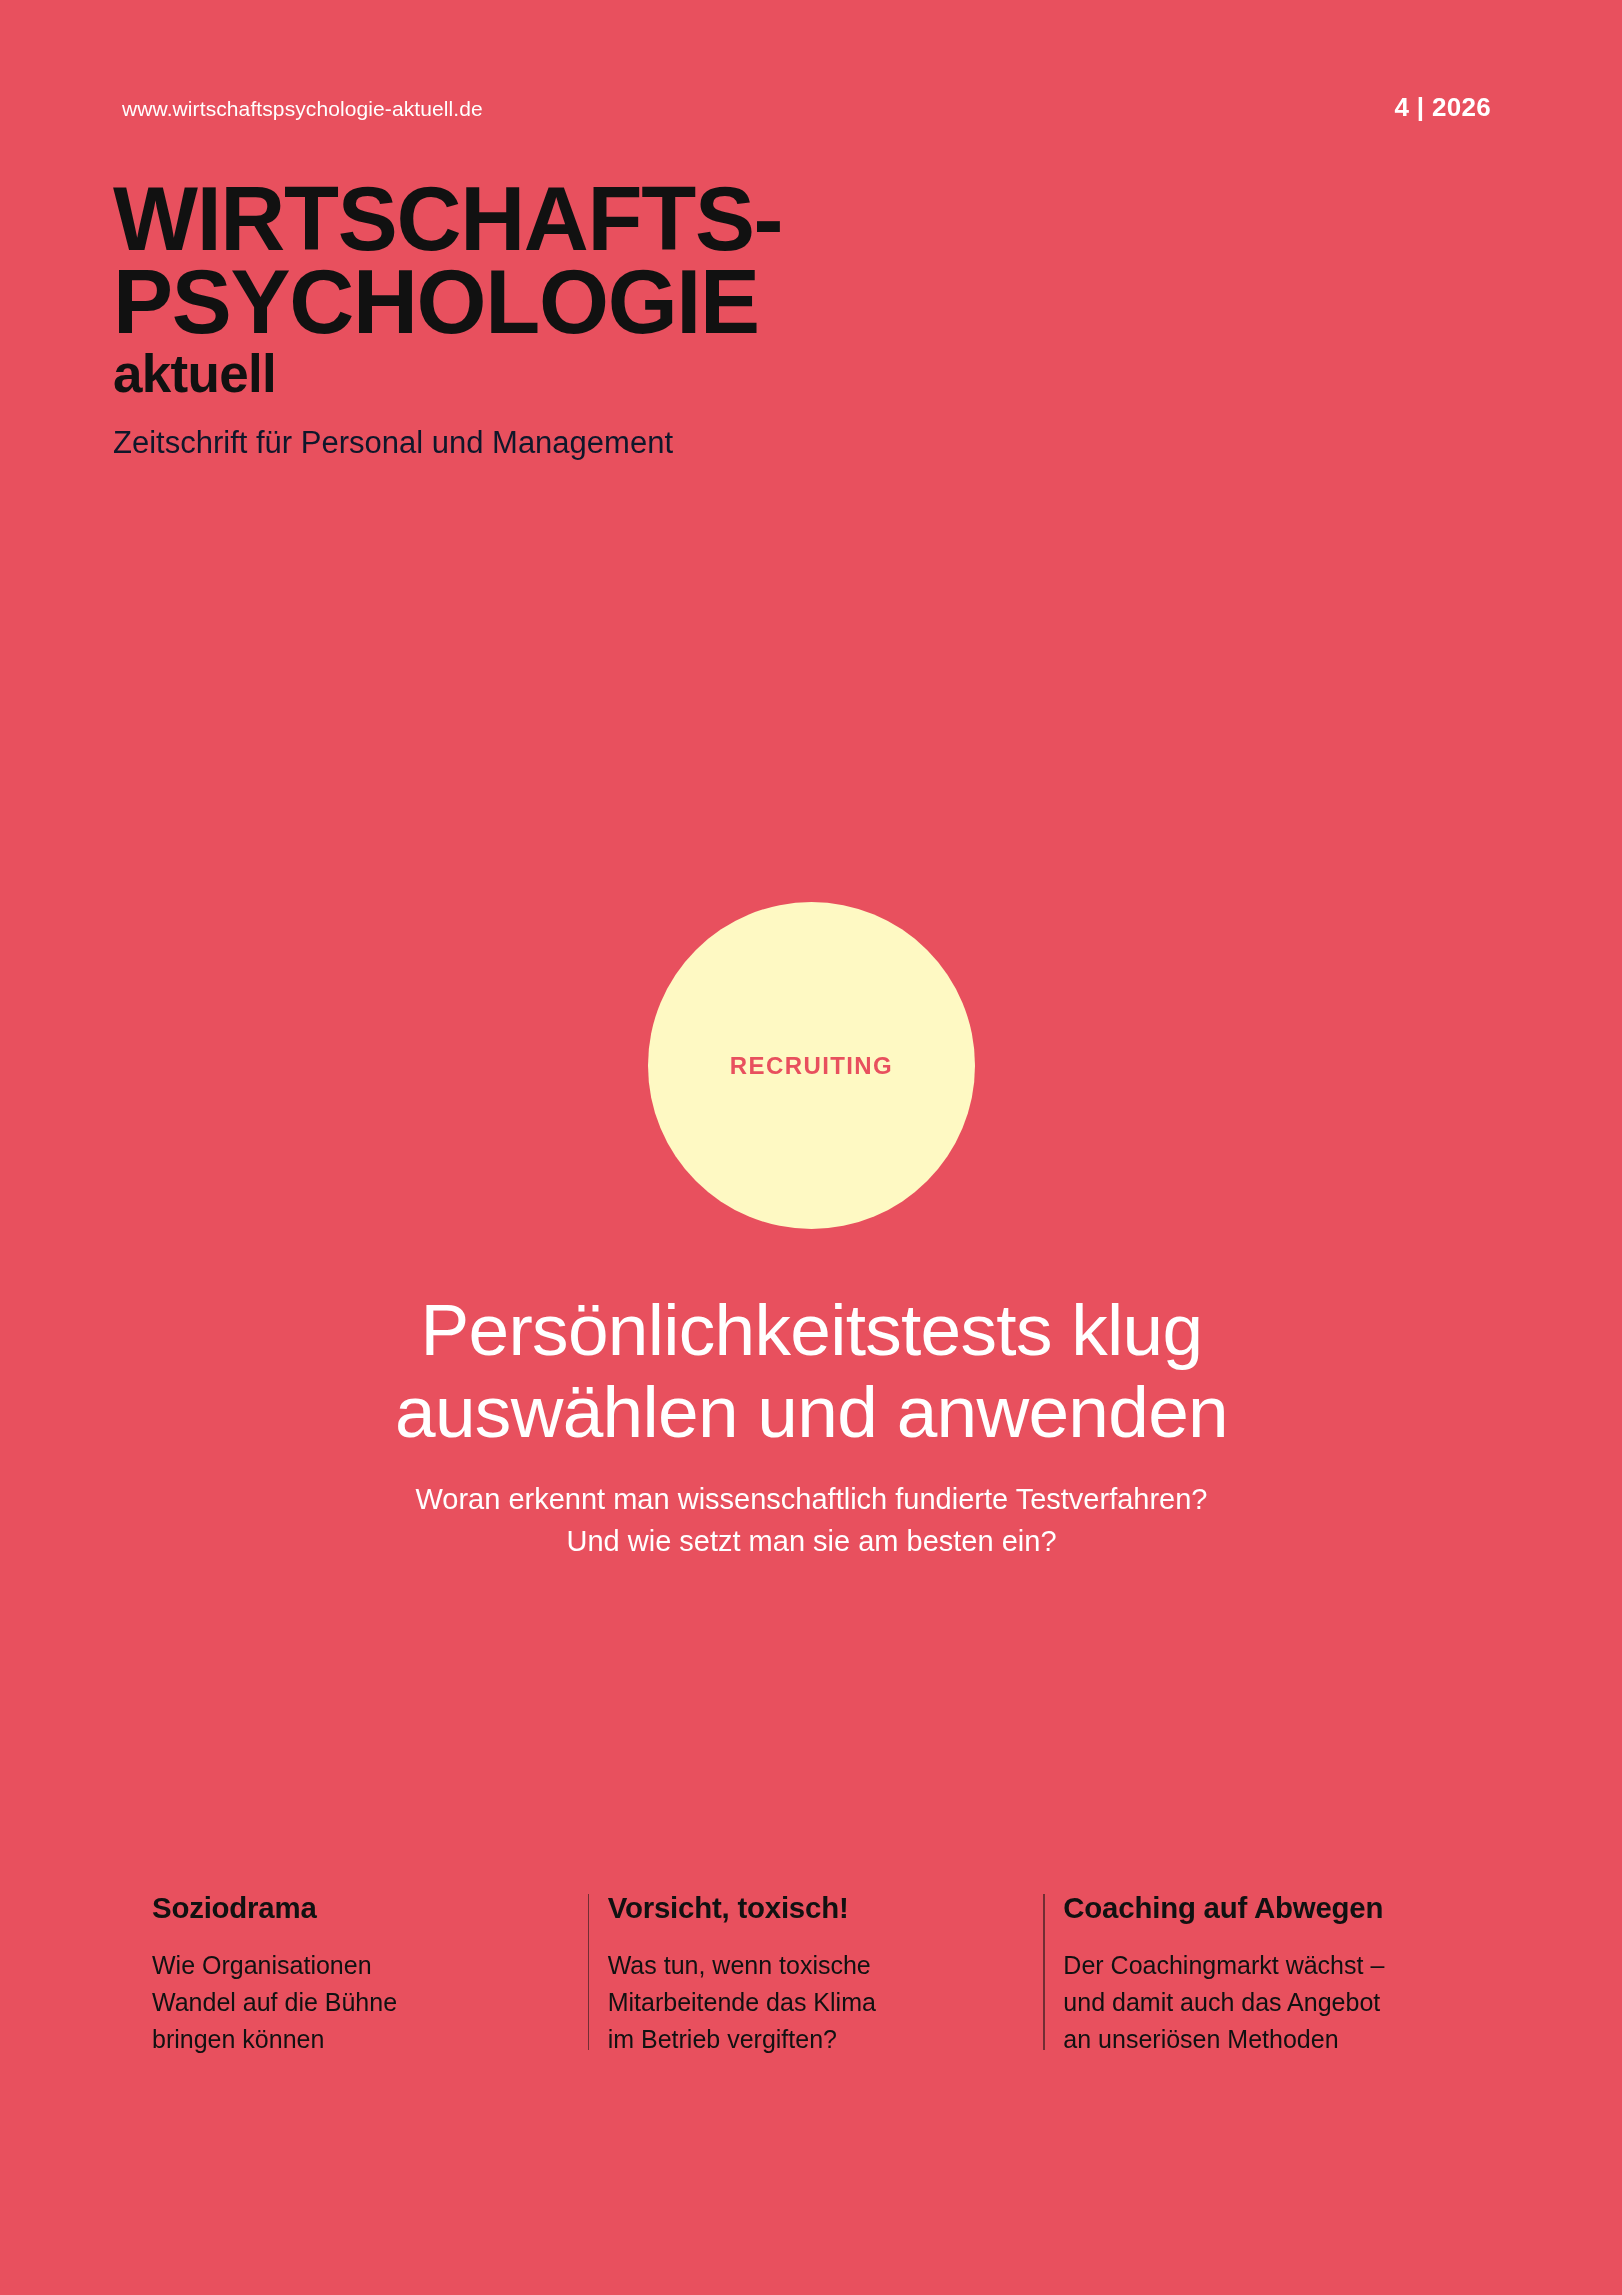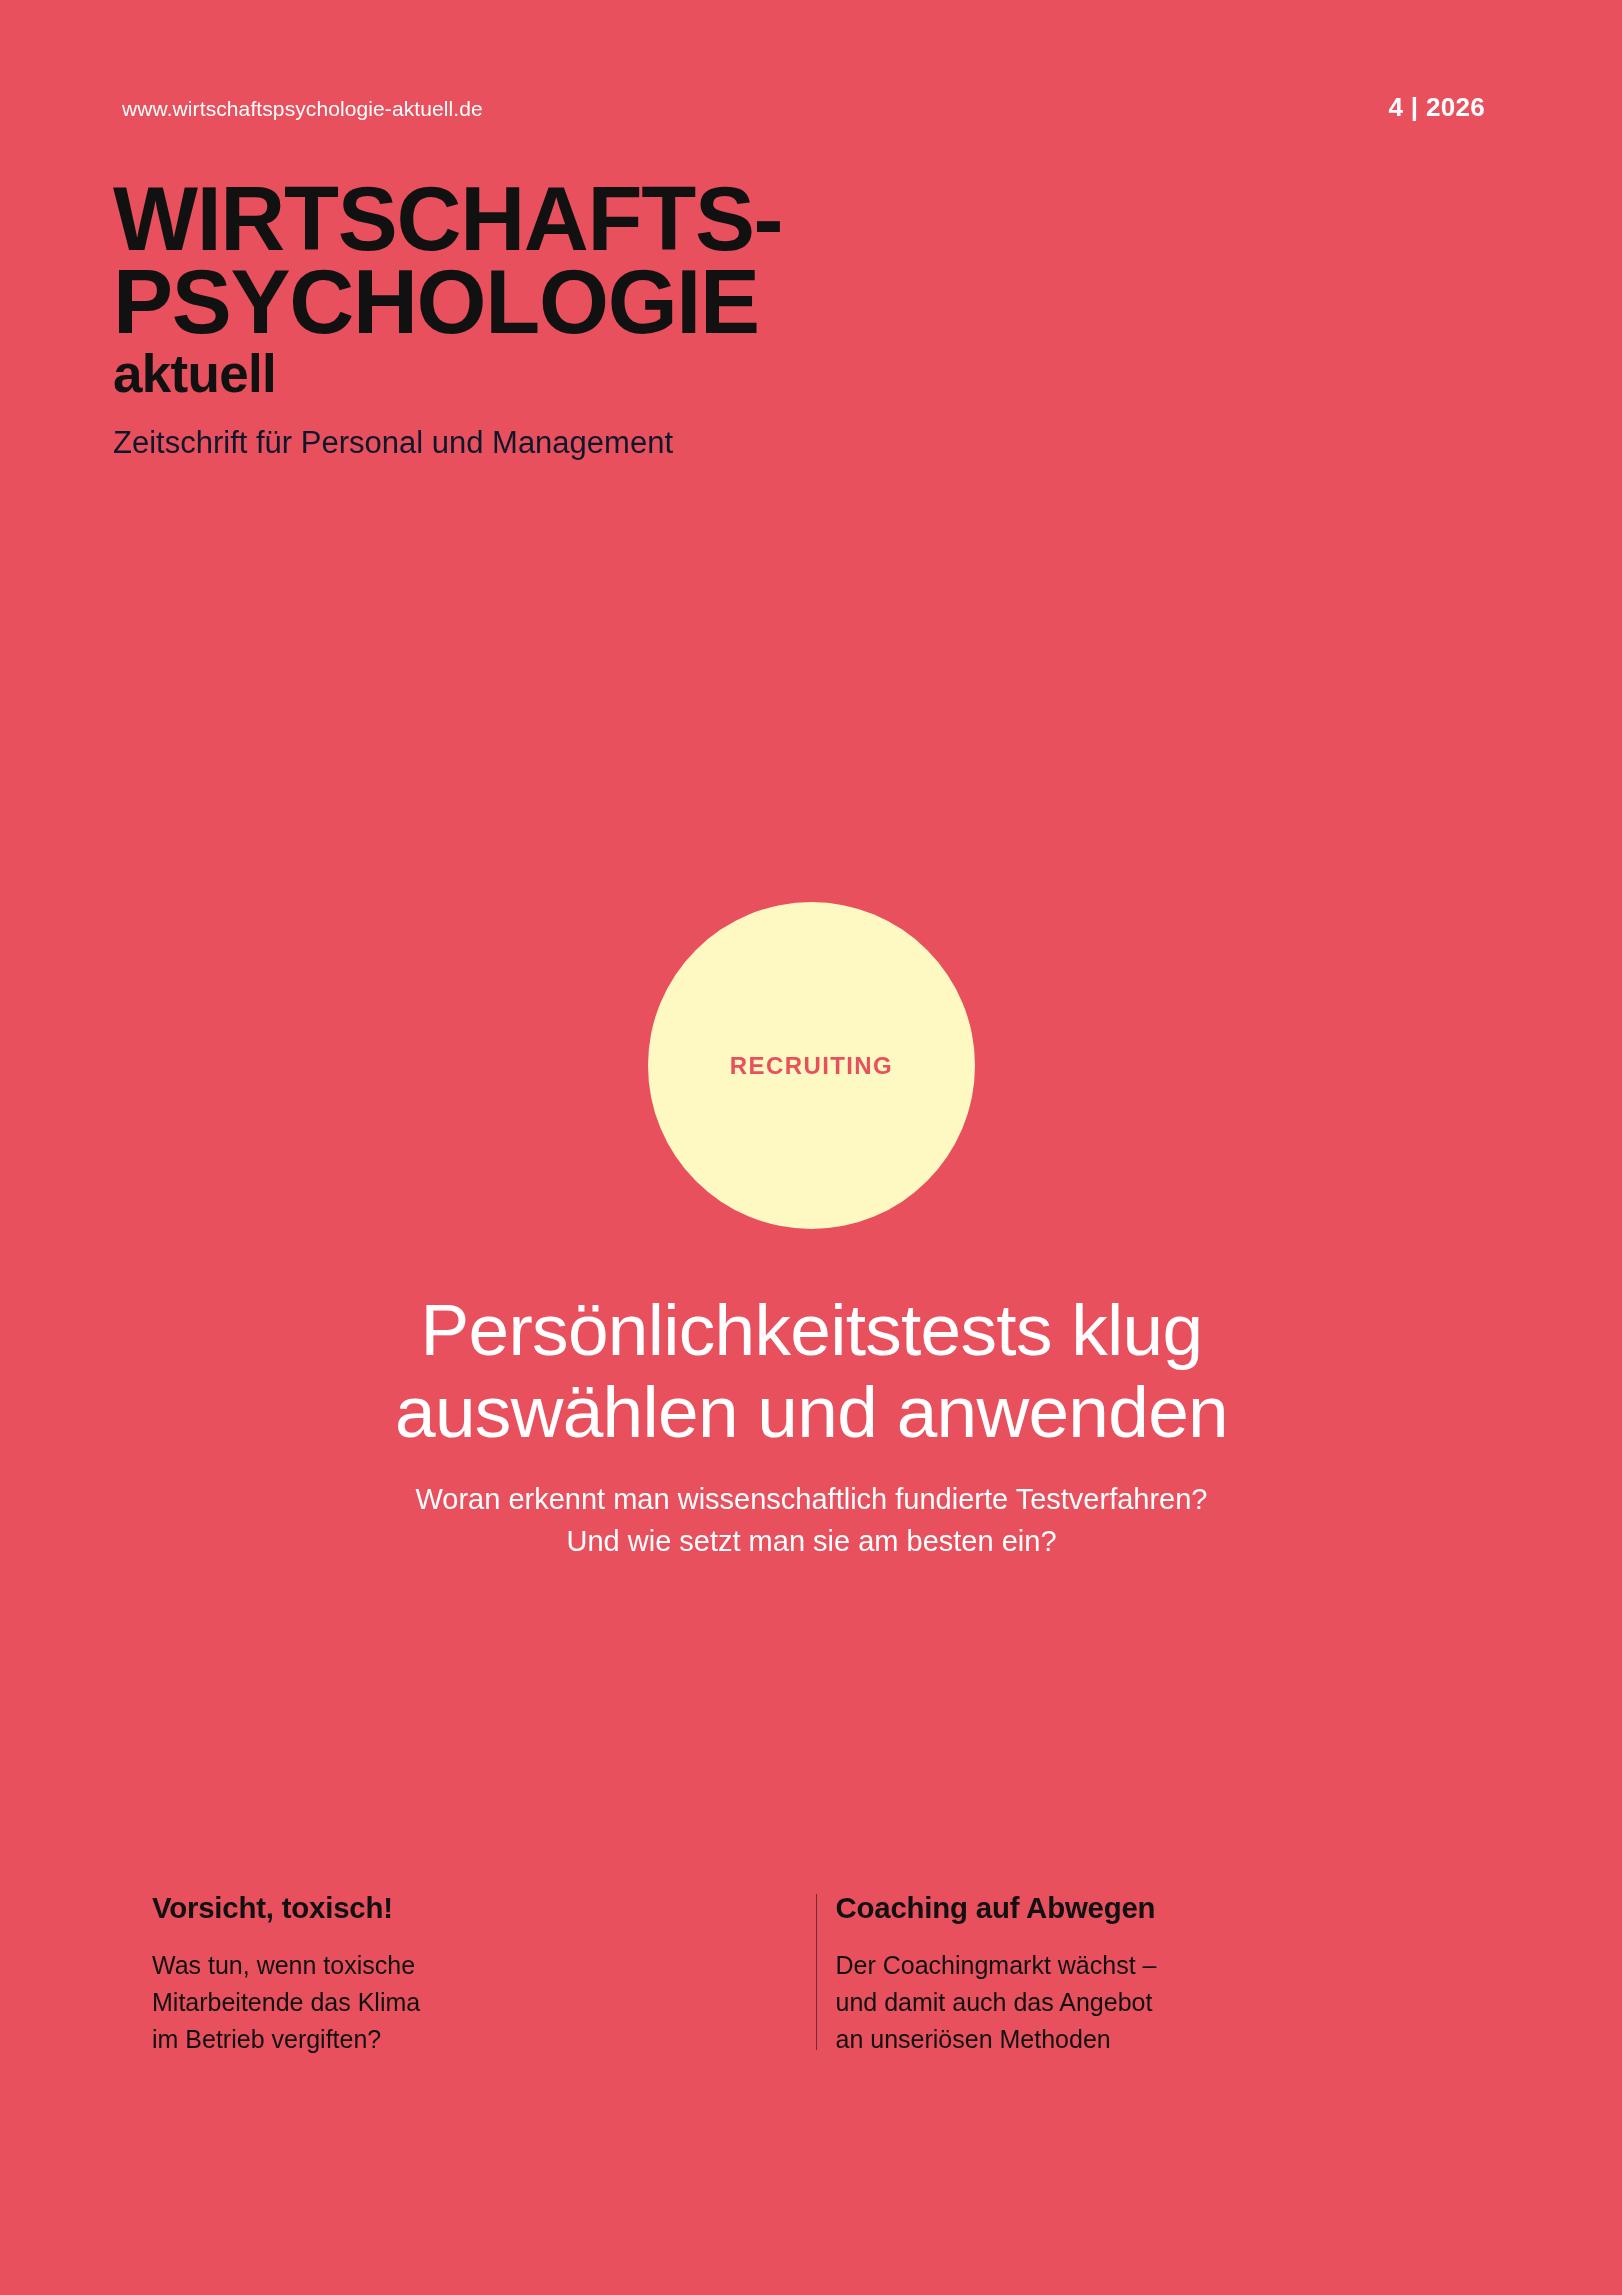--- a/index.html
+++ b/index.html
@@ -19,21 +19,21 @@
     position: absolute;
     inset: 0;
     background: #E8505E;
   }
 
   
   .header-row {
     position: absolute;
     top: 92px;
     left: 122px;
-    right: 138px;
+    right: 132px;
     display: flex;
     align-items: baseline;
     justify-content: space-between;
   }
   .website {
     color: #ffffff;
     font-size: 21px;
     font-weight: 400;
     letter-spacing: 0.1px;
   }
@@ -183,20 +183,28 @@
 
   <div class="cover-story">
     <div class="cover-title">Persönlichkeitstests klug</div>
     <div class="cover-title">auswählen und anwenden</div>
     <div class="cover-sub">Woran erkennt man wissenschaftlich fundierte Testverfahren?</div>
     <div class="cover-sub" style="margin-top:0">Und wie setzt man sie am besten ein?</div>
   </div>
 
   <div class="teasers">
 
+    <div class="teaser">
+      <div class="teaser-title">Soziodrama</div>
+      <div class="teaser-text">
+        <div>Wie Organisationen</div>
+        <div>Wandel auf die Bühne</div>
+        <div>bringen können</div>
+      </div>
+    </div>
 
     <div class="teaser">
       <div class="teaser-title">Vorsicht, toxisch!</div>
       <div class="teaser-text">
         <div>Was tun, wenn toxische</div>
         <div>Mitarbeitende das Klima</div>
         <div>im Betrieb vergiften?</div>
       </div>
     </div>
 

